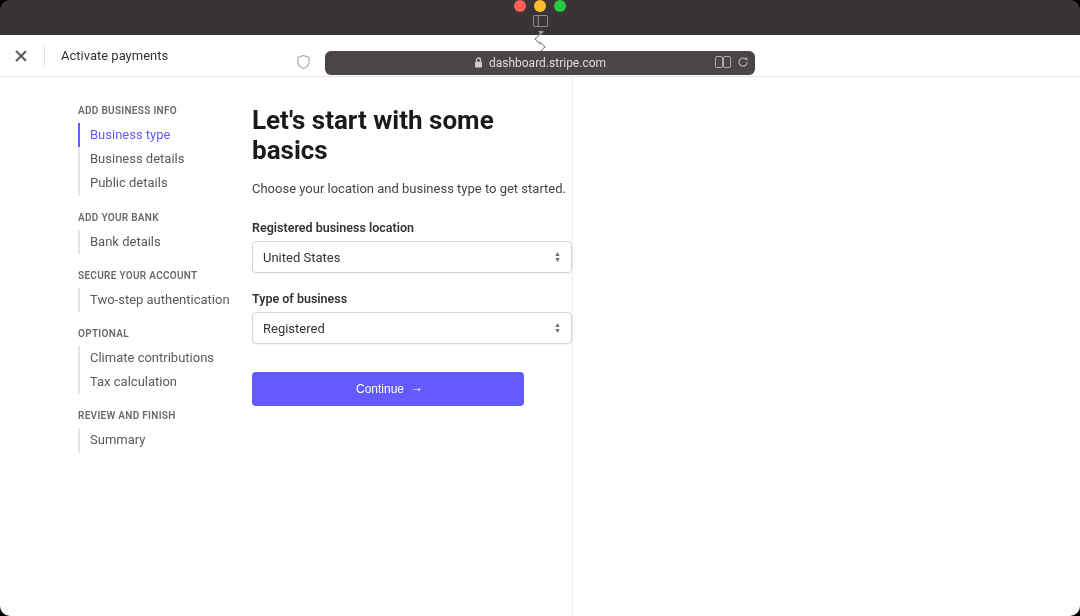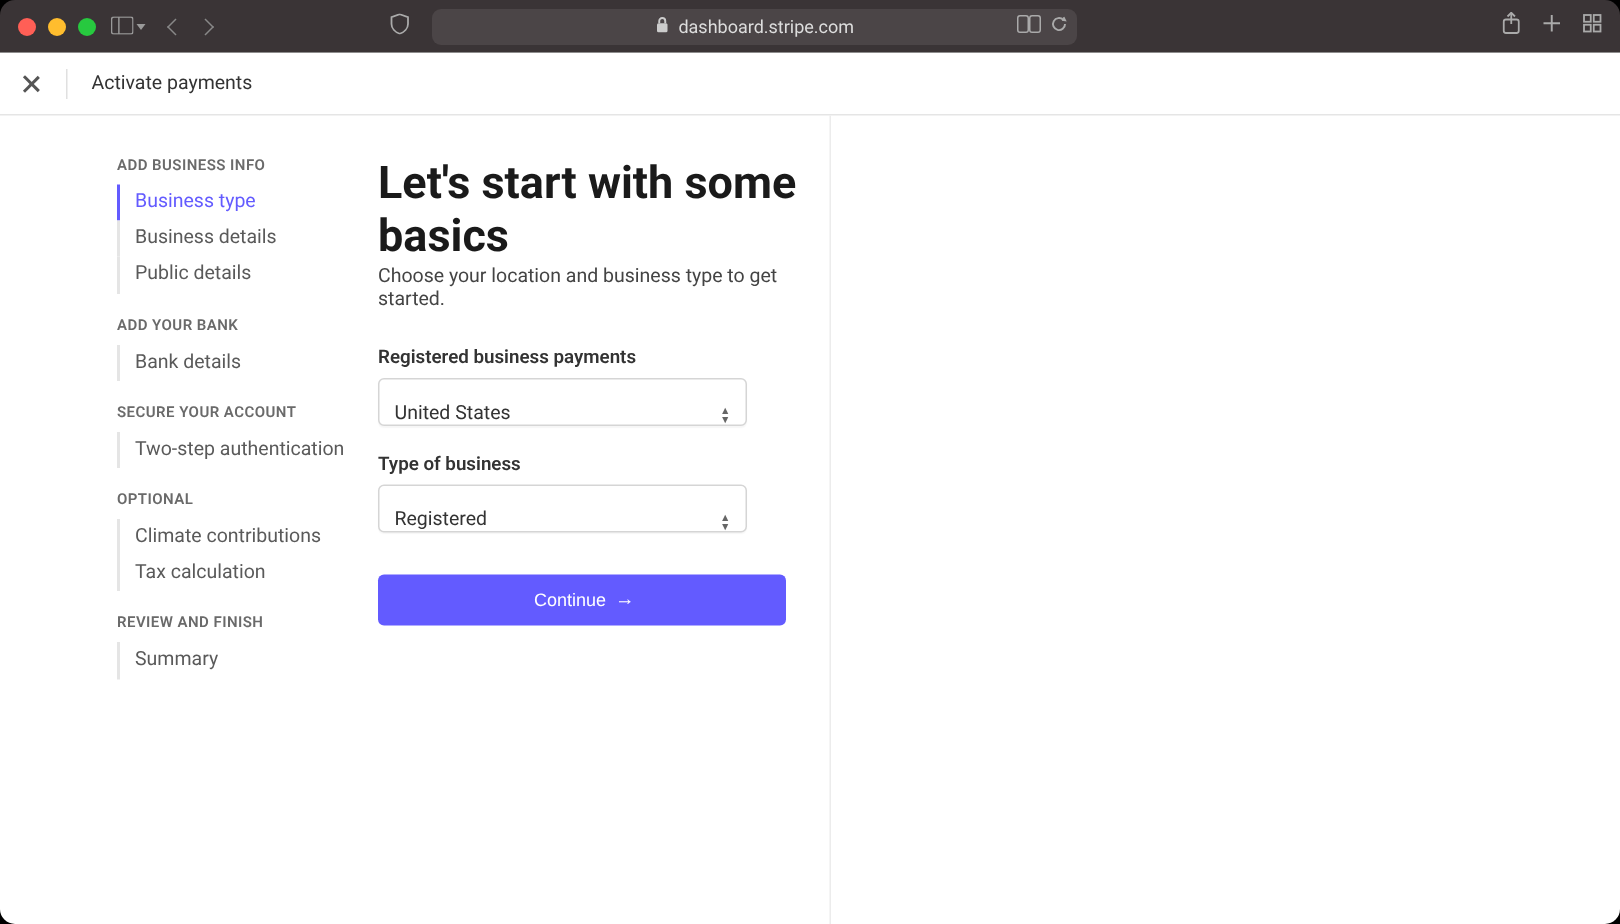--- a/index.html
+++ b/index.html
@@ -19,20 +19,21 @@
       display: flex;
       flex-direction: column;
     }
     .browser-chrome {
       height: 35px;
       background: #3a3436;
       display: flex;
       align-items: center;
       padding: 0 12px;
       gap: 0;
+      flex-direction: column;
     }
     .traffic-lights { display: flex; gap: 8px; align-items: center; }
     .traffic-light {
       width: 12px;
       height: 12px;
       border-radius: 50%;
     }
     .tl-red { background: #ff5f56; }
     .tl-yellow { background: #ffbd2e; }
     .tl-green { background: #27c93f; }
@@ -149,45 +150,45 @@
     .sidebar-item.active { color: #635bff; border-left-color: #635bff; }
     .main-col {
       flex: 0 0 302px;
       padding: 28px 0 0 0;
       border-right: 1px solid #ececec;
       display: flex;
       flex-direction: column;
       align-items: stretch;
     }
     .main-heading {
-      font-size: 30px;
+      font-size: 26px;
       font-weight: 700;
       color: #1a1a1a;
-      margin-bottom: 2px;
+      margin-bottom: 16px;
     }
     .main-subtext {
       font-size: 13px;
       color: #444;
       margin-bottom: 24px;
     }
     .form-label {
       font-size: 12.5px;
       font-weight: 600;
       color: #333;
       margin-bottom: 6px;
       display: block;
     }
     .select-field {
-      width: 246px;
+      width: 320px;
       height: 32px;
       border: 1px solid #d5d5d5;
       border-radius: 4px;
       padding: 0 10px;
       display: flex;
-      align-items: flex-end;
+      align-items: center;
       justify-content: space-between;
       font-size: 13px;
       color: #333;
       background: #fff;
       box-shadow: 0 1px 1px rgba(0,0,0,0.04);
       cursor: pointer;
       margin-bottom: 18px;
     }
     .select-chevrons {
       display: flex;
@@ -341,21 +342,21 @@
         <div class="sidebar-item">Tax calculation</div>
 
         <div class="sidebar-group-heading">REVIEW AND FINISH</div>
         <div class="sidebar-item">Summary</div>
       </nav>
 
       <div class="main-col">
         <h1 class="main-heading">Let's start with some basics</h1>
         <p class="main-subtext">Choose your location and business type to get started.</p>
 
-        <label class="form-label">Registered business payments</label>
+        <label class="form-label">Registered business location</label>
         <div class="select-field">
           <span>United States</span>
           <span class="select-chevrons">
             <span>▲</span>
               <span>▼</span>
           </span>
         </div>
 
         <label class="form-label">Type of business</label>
         <div class="select-field">

